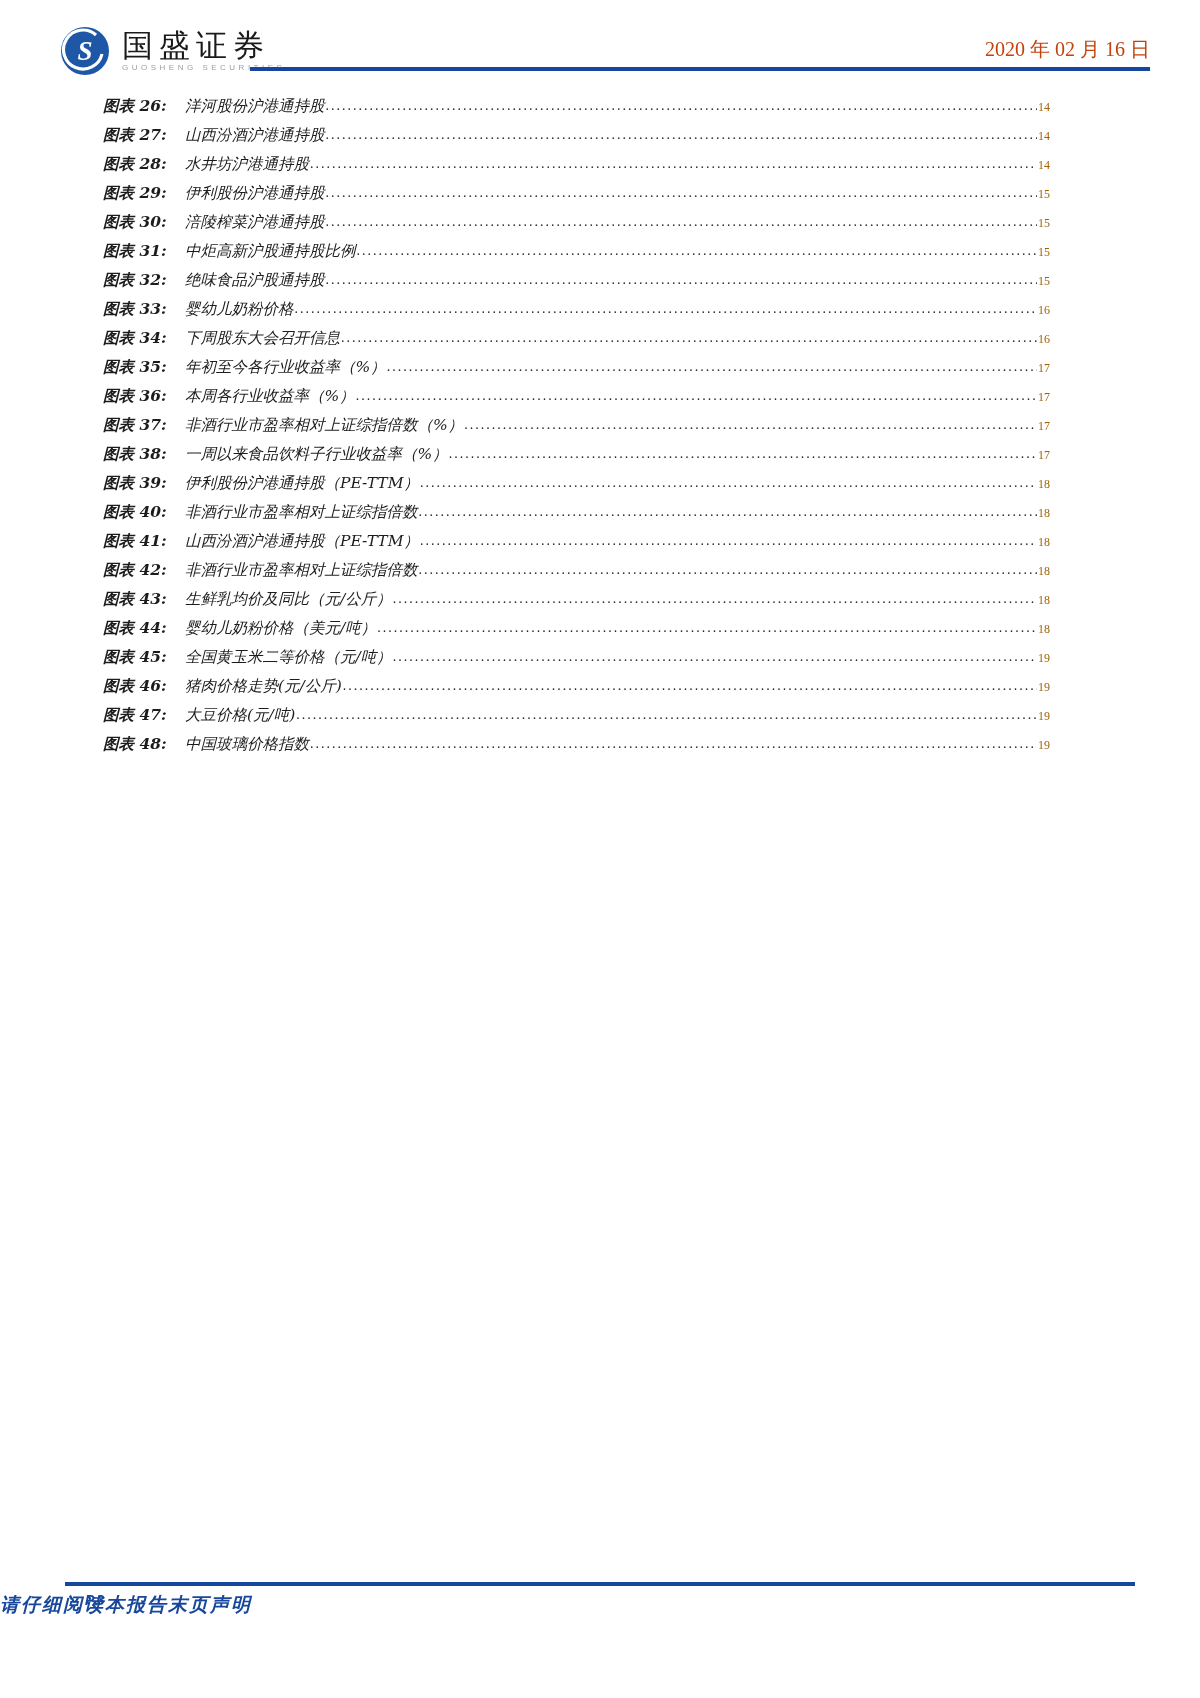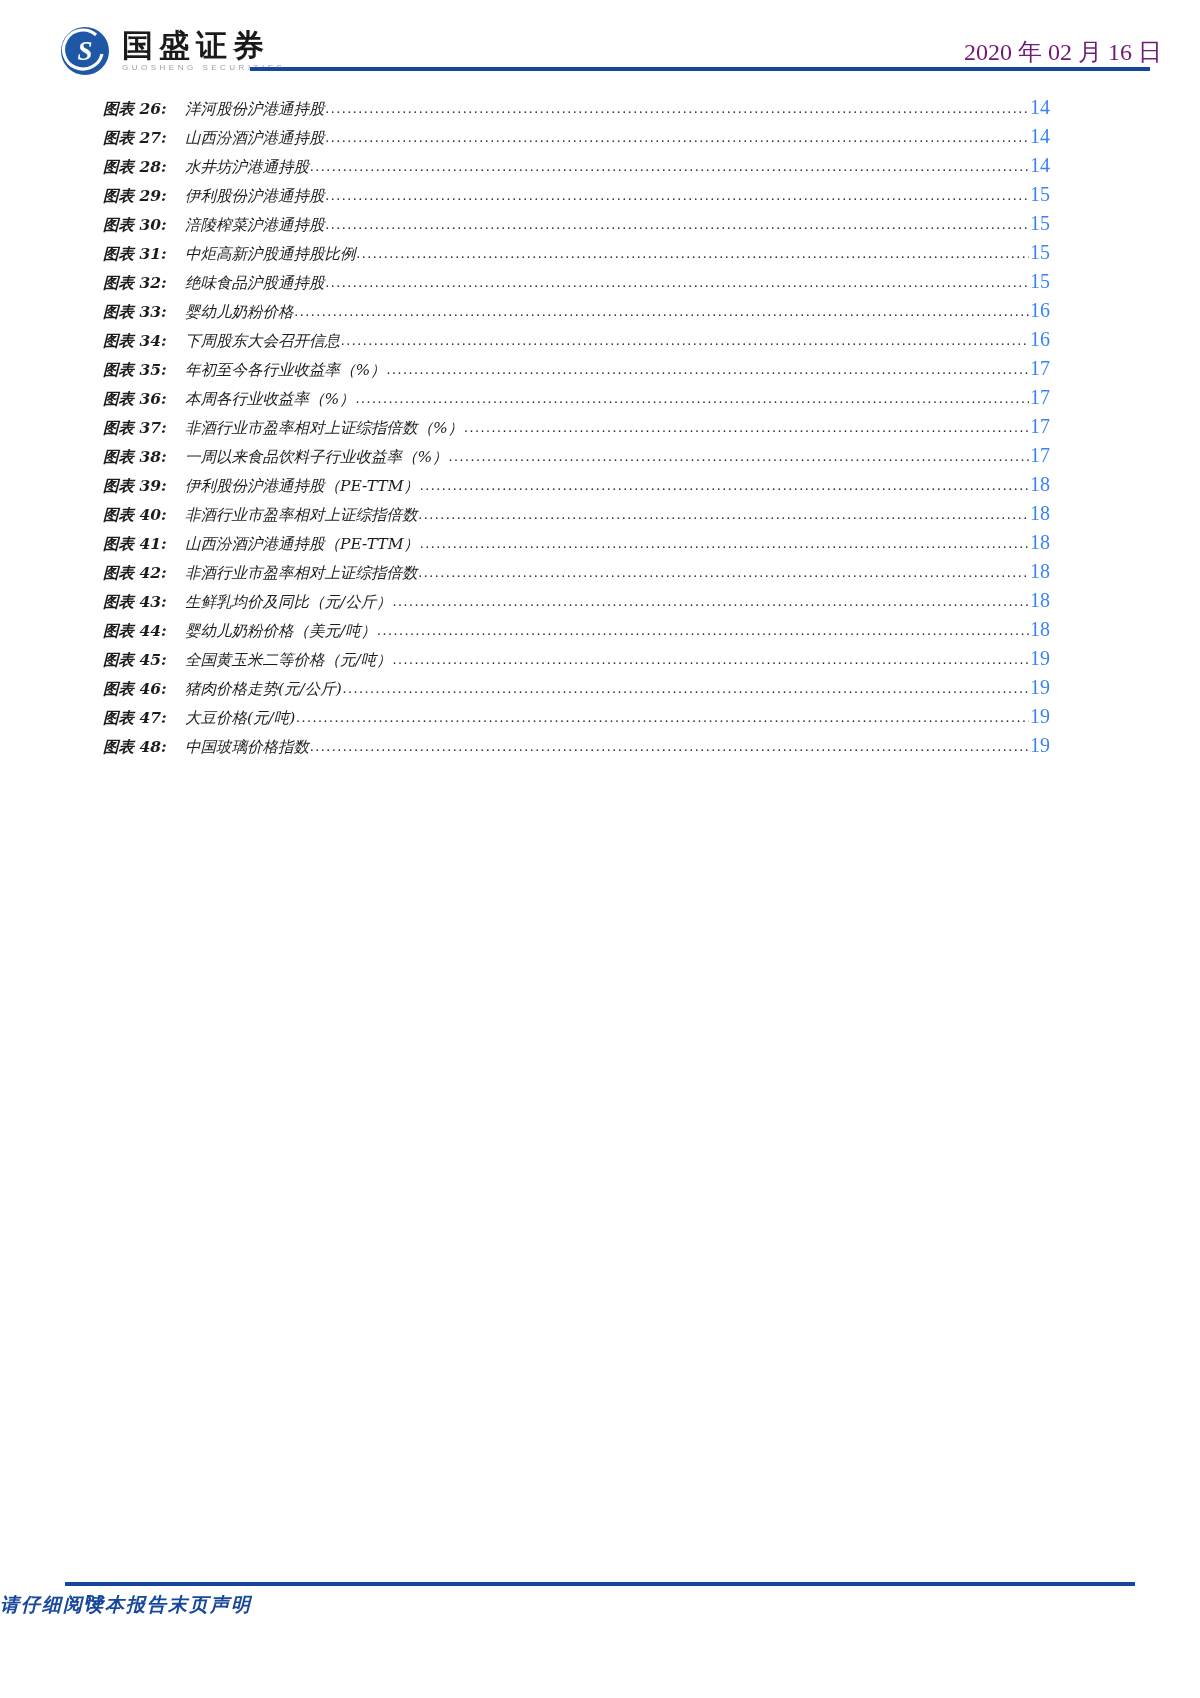--- a/index.html
+++ b/index.html
@@ -7,30 +7,30 @@
     width:1200px;height:1698px;position:relative;background:#ffffff;
     font-family:"Liberation Sans",sans-serif;overflow:hidden;
   }
   .page{position:absolute;inset:0;}
   
   .header{position:absolute;left:0;top:0;width:1200px;height:90px;}
   .logo-wrap{position:absolute;left:60px;top:26px;display:flex;align-items:center;}
   .logo-mark{width:50px;height:50px;flex:0 0 auto;}
   .brand-block{margin-left:12px;}
   .brand-cn{
-    font-family:"Liberation Sans",sans-serif;font-weight:bold;
+    font-family:"Liberation Sans",sans-serif;font-weight:normal;
     font-size:31px;color:#1a1a1a;letter-spacing:6px;line-height:1.05;
   }
   .brand-en{
     font-size:8px;color:#9aa0a6;letter-spacing:3.5px;margin-top:1px;
     font-family:"Liberation Sans",sans-serif;
   }
   .header-date{
-    position:absolute;right:38px;top:36px;
-    font-family:"Liberation Serif",serif;font-size:24px;color:#701a75;
+    position:absolute;right:50px;top:36px;
+    font-family:"Liberation Serif",serif;font-size:20px;color:#c2410c;
   }
   .header-rule{
     position:absolute;left:250px;top:67px;width:900px;height:4px;
     background:var(--accent,#17479c);
   }
   
   .toc{
     position:absolute;left:75px;top:96px;width:975px;
   }
   .toc-row{
@@ -43,21 +43,21 @@
   .toc-dots{
     flex:1 1 auto;overflow:hidden;white-space:nowrap;
     font-style:normal;position:relative;top:-1px;
   }
   .toc-dots::before{
     content:"..........................................................................................................................................................................................................";
     font-family:"Liberation Serif",serif;font-size:14px;letter-spacing:2px;color:#2a2a2a;
   }
   .toc-page{
     flex:0 0 auto;font-style:normal;font-family:"Liberation Serif",serif;
-    font-size:20px;color:#3b82f6;padding-left:1px;
+    font-size:12px;color:#a16207;padding-left:1px;
   }
   
   .footer-rule{
     position:absolute;left:65px;top:1582px;width:1070px;height:4px;
     background:var(--accent,#17479c);
   }
   .footer-page{
     position:absolute;left:85px;top:1592px;
     font-family:"Liberation Sans",sans-serif;font-weight:bold;font-style:italic;
     font-size:14px;color:var(--accent,#17479c);

